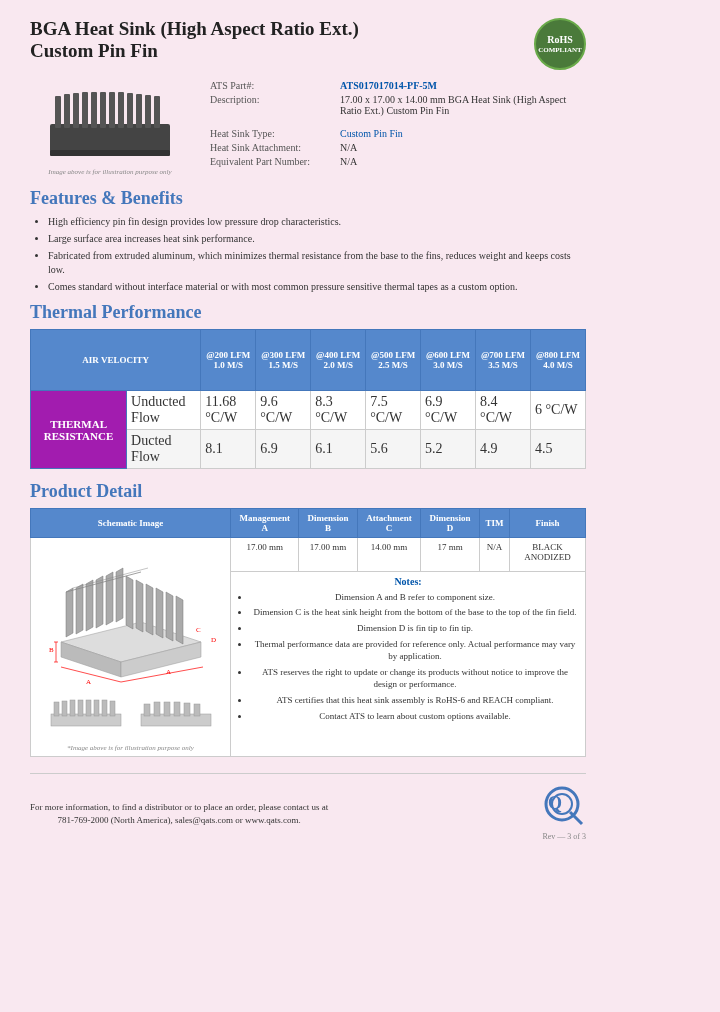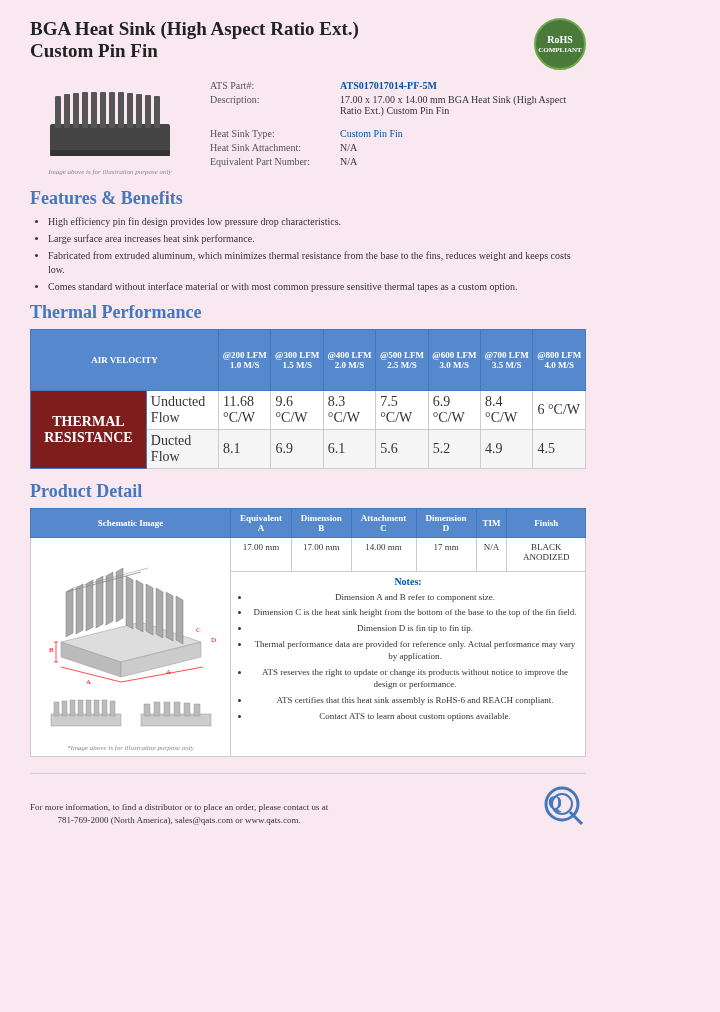--- a/index.html
+++ b/index.html
@@ -353,21 +353,21 @@
         <th>@600 LFM
 3.0 M/S</th>
         <th>@700 LFM
 3.5 M/S</th>
         <th>@800 LFM
 4.0 M/S</th>
       </tr>
     </thead>
     <tbody>
       <tr>
-        <td class="row-label-cell" rowspan="2" style="background:#7f1d1d;color:white;font-size:14px;font-weight:bold;text-align:center;border:1px solid #4477bb;">THERMAL RESISTANCE</td>
+        <td class="row-label-cell" rowspan="2" style="background:#a21caf;color:white;font-size:11px;font-weight:bold;text-align:center;border:1px solid #4477bb;">THERMAL RESISTANCE</td>
         <td>Unducted Flow</td>
         <td>11.68 °C/W</td>
         <td>9.6 °C/W</td>
         <td>8.3 °C/W</td>
         <td>7.5 °C/W</td>
         <td>6.9 °C/W</td>
         <td>8.4 °C/W</td>
         <td>6 °C/W</td>
       </tr>
       <tr>
@@ -381,21 +381,21 @@
         <td>4.5</td>
       </tr>
     </tbody>
   </table>
 
   <div class="section-title">Product Detail</div>
   <table class="product-detail-table">
     <thead>
       <tr>
         <th>Schematic Image</th>
-        <th>Equivalent A</th>
+        <th>Management A</th>
         <th>Dimension B</th>
         <th>Attachment C</th>
         <th>Dimension D</th>
         <th>TIM</th>
         <th>Finish</th>
       </tr>
     </thead>
     <tbody>
       <tr>
         <td class="schematic-cell" rowspan="2">
@@ -493,14 +493,15 @@
 
         <svg width="44" height="44" viewBox="0 0 44 44">
           <circle cx="20" cy="20" r="16" fill="none" stroke="#4477bb" stroke-width="3"></circle>
           <circle cx="20" cy="20" r="10" fill="none" stroke="#4477bb" stroke-width="2"></circle>
           <line x1="28" y1="28" x2="40" y2="40" stroke="#4477bb" stroke-width="3"></line>
           <text x="6" y="25" font-size="18" font-weight="bold" fill="#4477bb">Q</text>
         </svg>
       </div>
     </div>
   </div>
+  <div class="page-num">Rev — 3 of 3</div>
 
 </div>
 
 </body></html>

